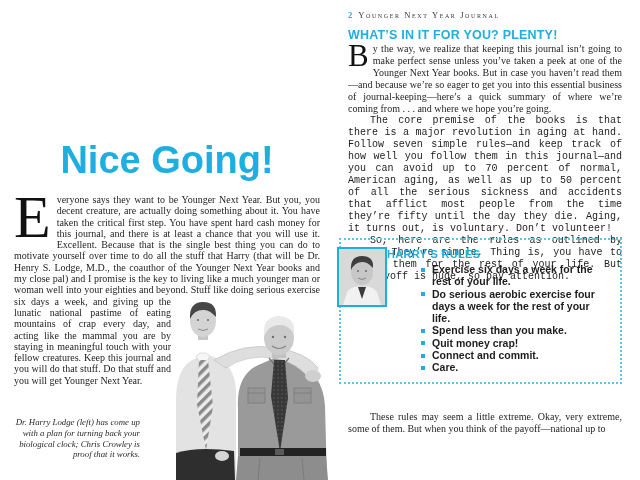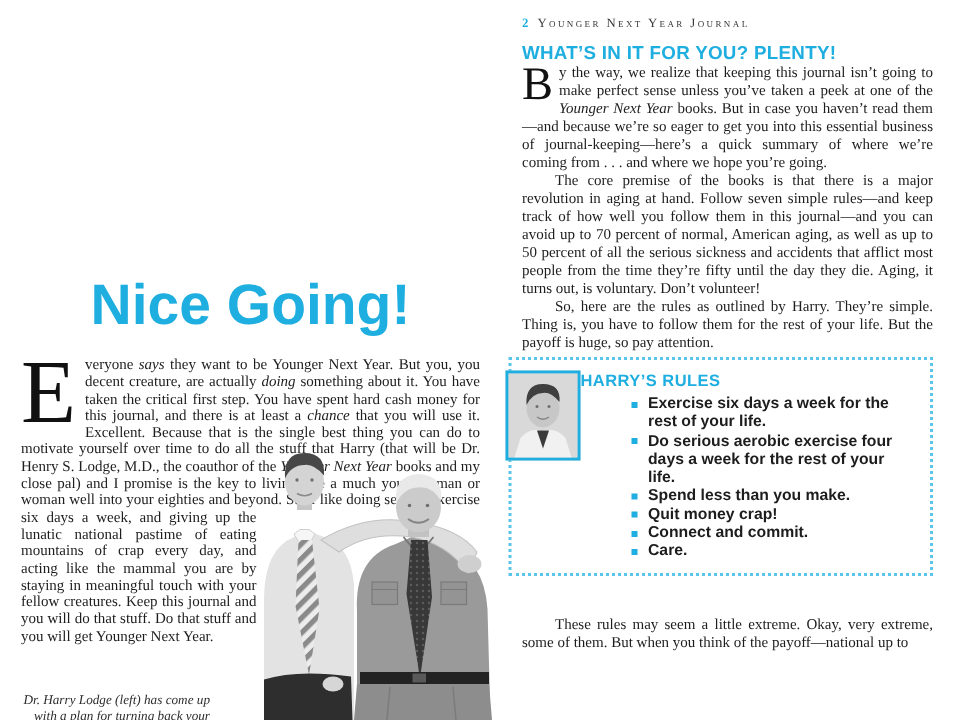--- a/index.html
+++ b/index.html
@@ -1,43 +1,43 @@
 <!DOCTYPE html>
 <html><head>
 <meta charset="utf-8">
 <style>
   * { margin:0; padding:0; box-sizing:border-box; }
   html,body { width:640px; height:480px; background:#ffffff; }
   body { font-family:"Liberation Serif", serif; color:#1d1d1d; overflow:hidden; }
   .spread { position:relative; width:640px; height:480px; background:#ffffff; overflow:hidden; }
 
   
-  .page-left { position:absolute; left:14px; top:0; width:306px; height:400px;margin-top:44px; }
+  .page-left { position:absolute; left:14px; top:0; width:306px; height:400px; }
   .lp-title { position:absolute; top:141px; left:0; width:100%; text-align:center;
     font-family:"Liberation Sans", sans-serif; font-weight:bold; font-size:38px; line-height:38px;
     letter-spacing:0px; }
   .lp-body { position:absolute; top:194px; left:0; width:306px;
     font-size:10px; line-height:11.3px; text-align:justify; }
   .dropcap-e { float:left; font-size:60px; line-height:45px; padding:1px 6px 0 0; color:#111; }
   .photo-spacer { float:right; width:142px; height:132px; margin-left:7px; }
-  .it { font-style:italic; }
+  .it { }
   .lp-caption { position:absolute; top:417px; left:0; width:126px;
     font-size:8.8px; line-height:10.8px; font-style:italic; color:#2a2a2a; text-align:right; }
   .lp-photo { position:absolute; left:176px; top:296px; width:163px; height:184px; z-index:3; }
 
   
   .page-right { position:absolute; left:348px; top:0; width:274px; height:431px; }
   .rp-header { position:absolute; top:10px; left:0; font-size:8.5px; letter-spacing:1px; color:#3a3a3a; }
   .rp-header .pgnum { font-weight:bold; margin-right:5px; }
   .rp-header .runhead { font-variant:small-caps; letter-spacing:1.6px; }
   .rp-heading { position:absolute; top:28px; left:0; font-family:"Liberation Sans", sans-serif;
     font-weight:bold; font-size:12.5px; letter-spacing:0.2px; }
   .rp-body { position:absolute; top:43px; left:0; width:274px;
     font-size:10px; line-height:12px; text-align:justify; }
-  .rp-body p.indent { text-indent:22px; }
+  .rp-body p.indent { text-indent:22px;font-family:Liberation Mono, monospace; }
   .dropcap-b { float:left; font-size:31px; line-height:24px; padding:1px 4px 0 0; color:#111; }
 
   .rules-box { position:absolute; top:238px; left:-9px; width:283px;
     padding:8px 10px 8px 46px; }
   .rules-title { font-family:"Liberation Sans", sans-serif; font-weight:bold; font-size:11px;
     letter-spacing:0.3px; margin-bottom:3px; }
   .rules-list { list-style:none; }
   .rules-list li { position:relative; padding-left:13px;
     font-family:"Liberation Sans", sans-serif; font-weight:bold; font-size:10.5px;
     line-height:12.3px; color:#111;margin-left:32px; }

